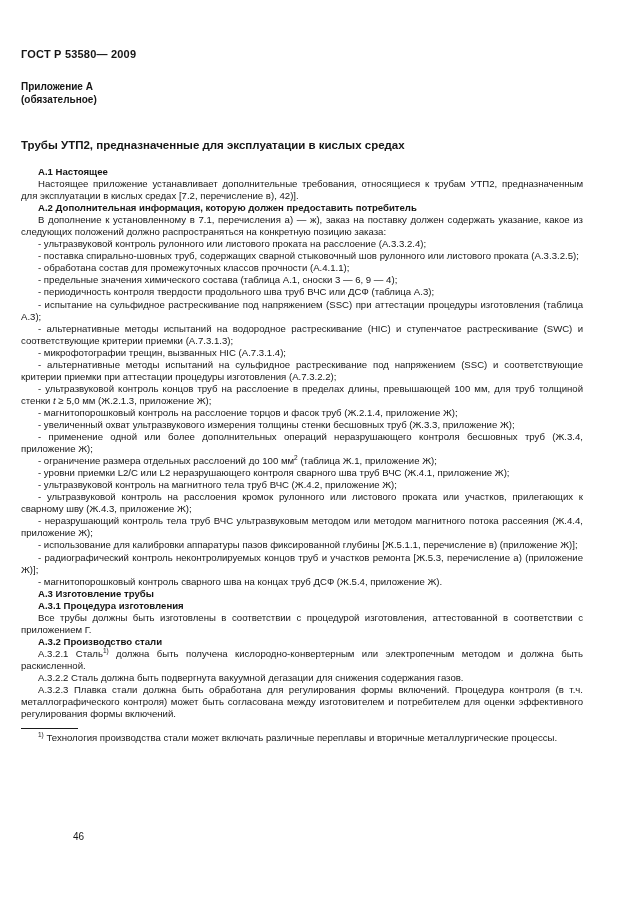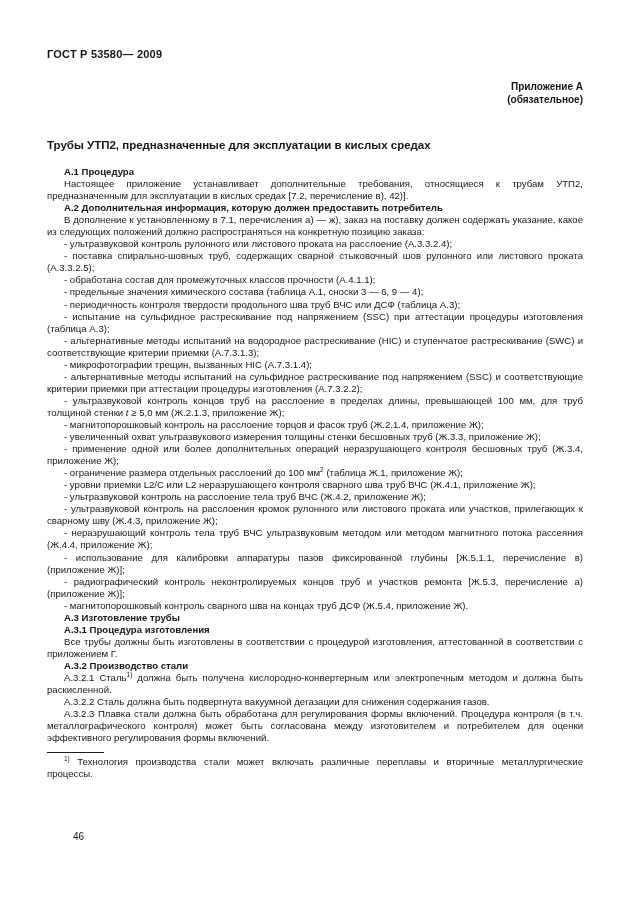--- a/index.html
+++ b/index.html
@@ -8,32 +8,32 @@
     background: #ffffff;
   }
   .page {
     position: relative;
     width: 630px;
     height: 913px;
     background: #ffffff;
     color: #161616;
     font-family: "Liberation Sans", sans-serif;
     box-sizing: border-box;
-    padding: 48px 47px 0 47px;
+    padding: 48px 47px 0 21px;
     overflow: hidden;
   }
   .doc-number {
     font-weight: bold;
     font-size: 11px;
     line-height: 13px;
     letter-spacing: 0.2px;
   }
   .annex {
     margin-top: 20px;
-    text-align: right;
+    text-align: left;
     font-weight: bold;
     font-size: 10px;
     line-height: 12.5px;
   }
   .doc-title {
     margin: 33px 0 0 0;
     text-align: left;
     font-weight: bold;
     font-size: 11.5px;
     line-height: 13px;
@@ -87,40 +87,40 @@
   <div class="doc-number">ГОСТ Р 53580— 2009</div>
 
   <div class="annex">
     <div>Приложение А</div>
     <div>(обязательное)</div>
   </div>
 
   <h1 class="doc-title">Трубы УТП2, предназначенные для эксплуатации в кислых средах</h1>
 
   <div class="body-text" id="body-text">
-      <p class="h">А.1 Процедура</p>
+      <p class="h">А.1 Настоящее</p>
       <p>Настоящее приложение устанавливает дополнительные требования, относящиеся к трубам УТП2, предназначенным для эксплуатации в кислых средах [7.2, перечисление в), 42)].</p>
       <p class="h">А.2 Дополнительная информация, которую должен предоставить потребитель</p>
       <p>В дополнение к установленному в 7.1, перечисления а) — ж), заказ на поставку должен содержать указание, какое из следующих положений должно распространяться на конкретную позицию заказа:</p>
       <p>- ультразвуковой контроль рулонного или листового проката на расслоение (А.3.3.2.4);</p>
       <p>- поставка спирально-шовных труб, содержащих сварной стыковочный шов рулонного или листового проката (А.3.3.2.5);</p>
       <p>- обработана состав для промежуточных классов прочности (А.4.1.1);</p>
       <p>- предельные значения химического состава (таблица А.1, сноски 3 — 6, 9 — 4);</p>
       <p>- периодичность контроля твердости продольного шва труб ВЧС или ДСФ (таблица А.3);</p>
       <p>- испытание на сульфидное растрескивание под напряжением (SSC) при аттестации процедуры изготовления (таблица А.3);</p>
       <p>- альтернативные методы испытаний на водородное растрескивание (HIC) и ступенчатое растрескивание (SWC) и соответствующие критерии приемки (А.7.3.1.3);</p>
       <p>- микрофотографии трещин, вызванных HIC (А.7.3.1.4);</p>
       <p>- альтернативные методы испытаний на сульфидное растрескивание под напряжением (SSC) и соответствующие критерии приемки при аттестации процедуры изготовления (А.7.3.2.2);</p>
       <p>- ультразвуковой контроль концов труб на расслоение в пределах длины, превышающей 100 мм, для труб толщиной стенки  <i>t</i>  ≥ 5,0 мм (Ж.2.1.3, приложение Ж);</p>
       <p>- магнитопорошковый контроль на расслоение торцов и фасок труб (Ж.2.1.4, приложение Ж);</p>
       <p>- увеличенный охват ультразвукового измерения толщины стенки бесшовных труб (Ж.3.3, приложение Ж);</p>
       <p>- применение одной или более дополнительных операций неразрушающего контроля бесшовных труб (Ж.3.4, приложение Ж);</p>
       <p>- ограничение размера отдельных расслоений до 100 мм<sup>2</sup> (таблица Ж.1, приложение Ж);</p>
       <p>- уровни приемки L2/C или L2 неразрушающего контроля сварного шва труб ВЧС (Ж.4.1, приложение Ж);</p>
-      <p>- ультразвуковой контроль на расслоение тела труб ВЧС (Ж.4.2, приложение Ж);</p>
+      <p>- ультразвуковой контроль на магнитного тела труб ВЧС (Ж.4.2, приложение Ж);</p>
       <p>- ультразвуковой контроль на расслоения кромок рулонного или листового проката или участков, прилегающих к сварному шву (Ж.4.3, приложение Ж);</p>
       <p>- неразрушающий контроль тела труб ВЧС ультразвуковым методом или методом магнитного потока рассеяния (Ж.4.4, приложение Ж);</p>
       <p>- использование для калибровки аппаратуры пазов фиксированной глубины [Ж.5.1.1, перечисление в) (приложение Ж)];</p>
       <p>- радиографический контроль неконтролируемых концов труб и участков ремонта [Ж.5.3, перечисление а) (приложение Ж)];</p>
       <p>- магнитопорошковый контроль сварного шва на концах труб ДСФ (Ж.5.4, приложение Ж).</p>
       <p class="h">А.3 Изготовление трубы</p>
       <p class="h">А.3.1 Процедура изготовления</p>
       <p>Все трубы должны быть изготовлены в соответствии с процедурой изготовления, аттестованной в соответствии с приложением Г.</p>
       <p class="h">А.3.2 Производство стали</p>
       <p>А.3.2.1 Сталь<sup>1)</sup> должна быть получена кислородно-конвертерным или электропечным методом и должна быть раскисленной.</p>

